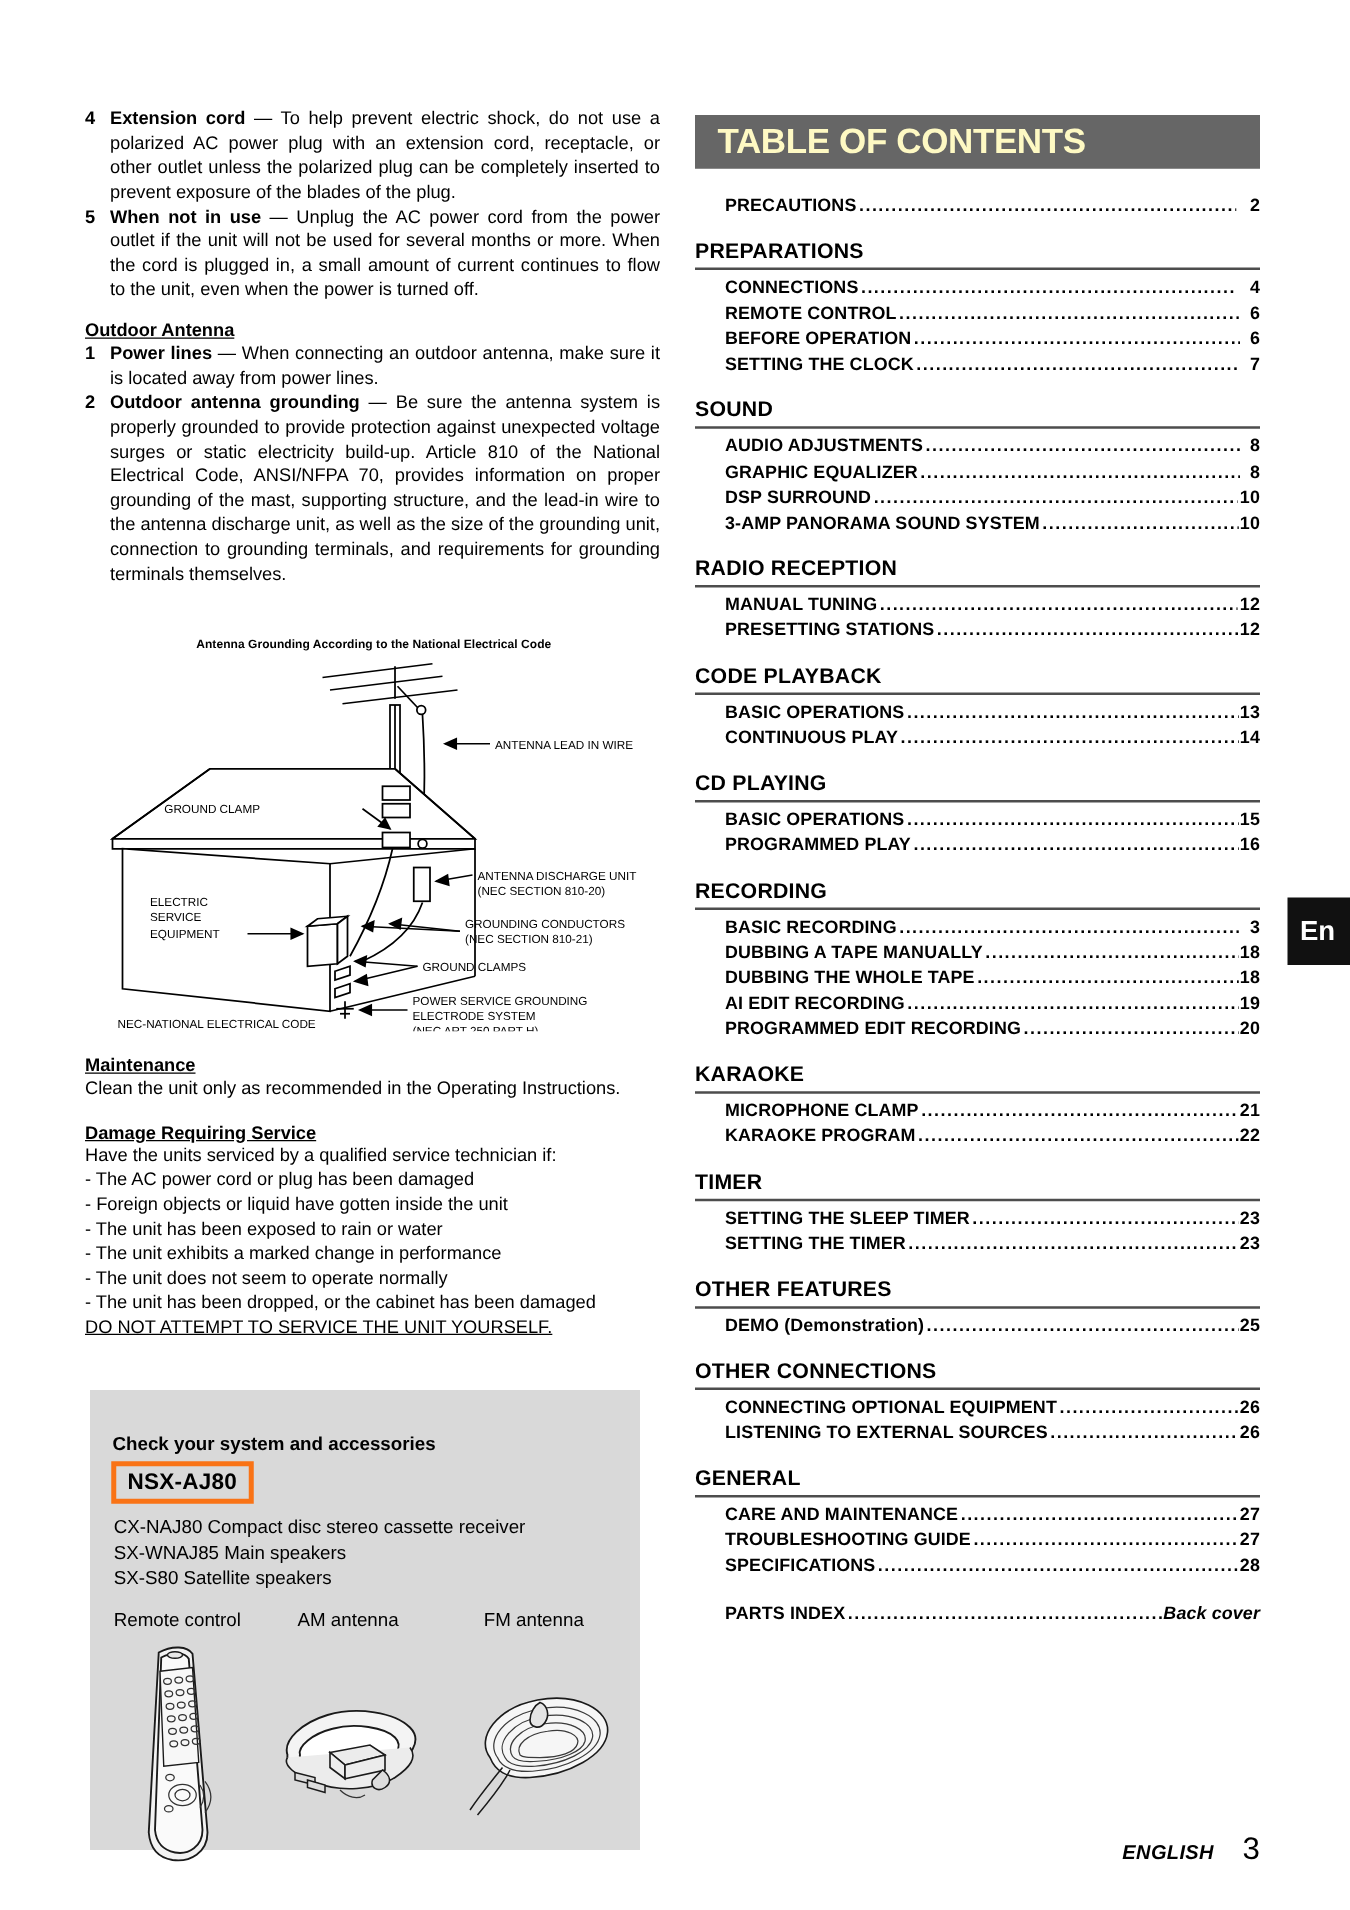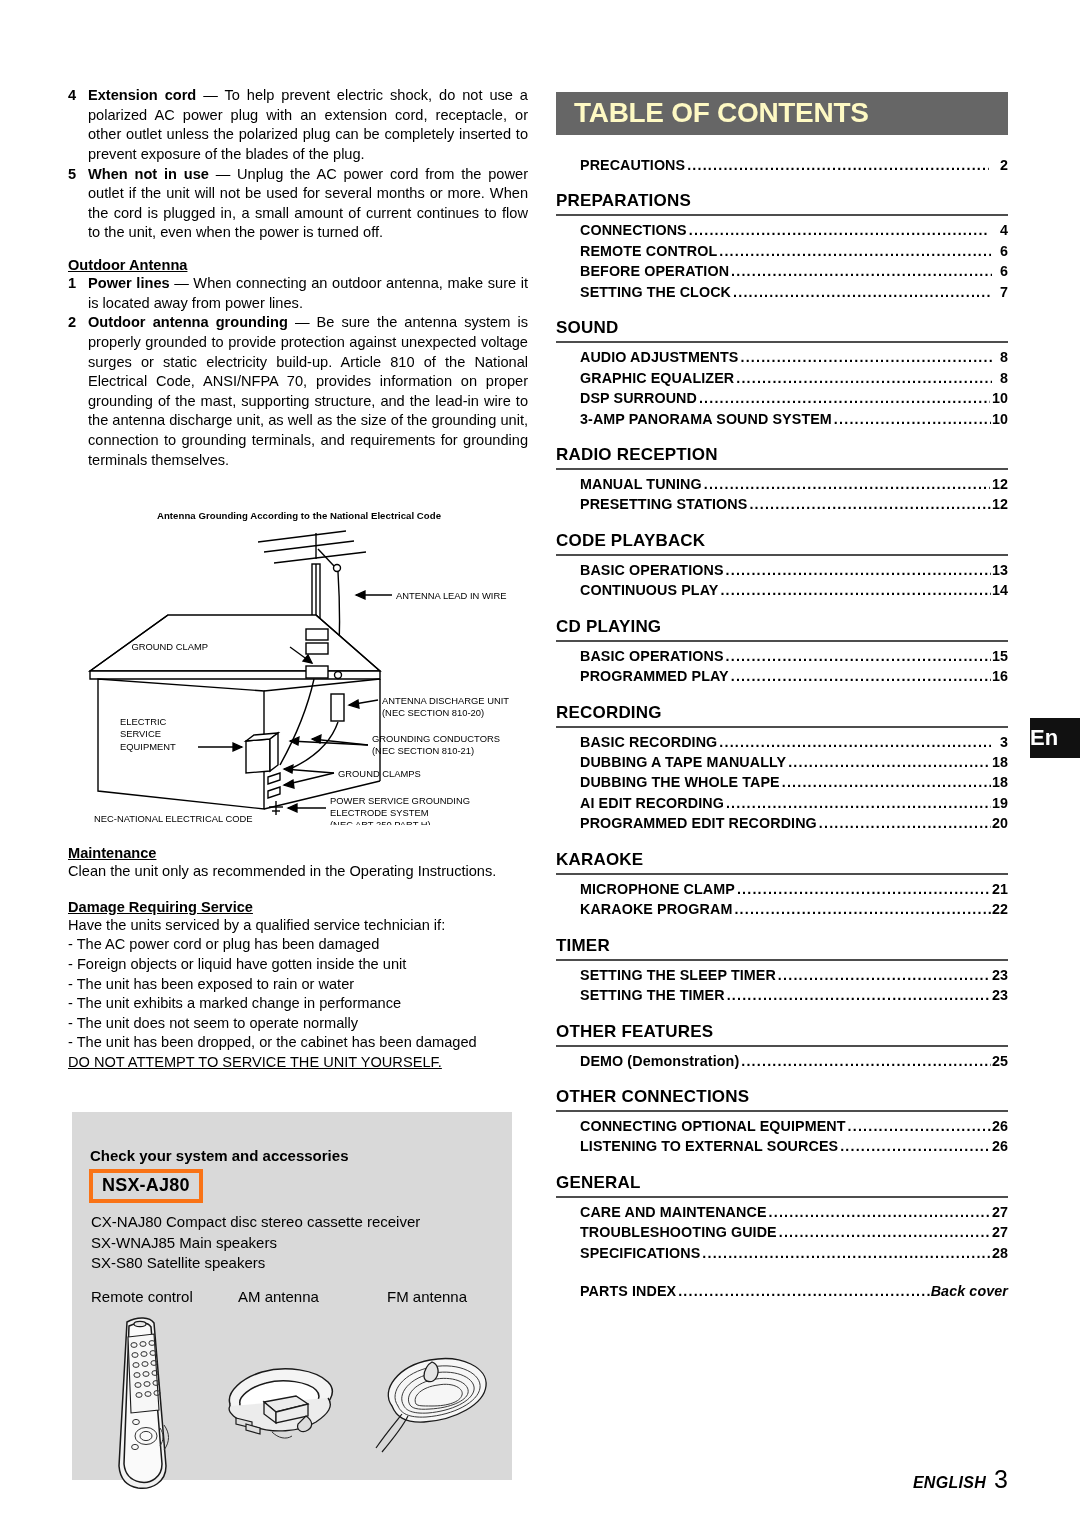--- a/index.html
+++ b/index.html
@@ -75,30 +75,30 @@
   .toc-row .dots {
     flex:1 1 auto; overflow:hidden; white-space:nowrap;
     margin:0 1px 0 2px; letter-spacing:1.2px; font-weight:bold;
   }
   .toc-row .pg { width:30px; text-align:right; white-space:nowrap; }
   .toc-row .pg.wide { width:auto; font-style:italic; }
   .toc-solo { margin-top:6px; }
   .toc-spacer { height:14px; }
 
   .en-tab {
-    position:absolute; left:1030px; top:718px; width:50px; height:40px;
+    position:absolute; left:1030px; top:718px; width:50px; height:54px;
     background:#111; color:#fff;
     font-size:22px; font-weight:bold;
     display:flex; align-items:center; justify-content:flex-start;
-    padding-left:0; box-sizing:border-box;
+    padding-left:10px; box-sizing:border-box;
   }
 
   .footer {
     position:absolute; right:72px; bottom:34px;
-    display:flex; align-items:baseline; gap:8px;
+    display:flex; align-items:baseline; gap:23px;
   }
   .footer .eng { font-size:16px; font-weight:bold; font-style:italic; letter-spacing:0.3px; }
   .footer .pno { font-size:25px; }
 </style>
 </head>
 <body>
 
 <div class="page">
 
   <div class="leftcol">

